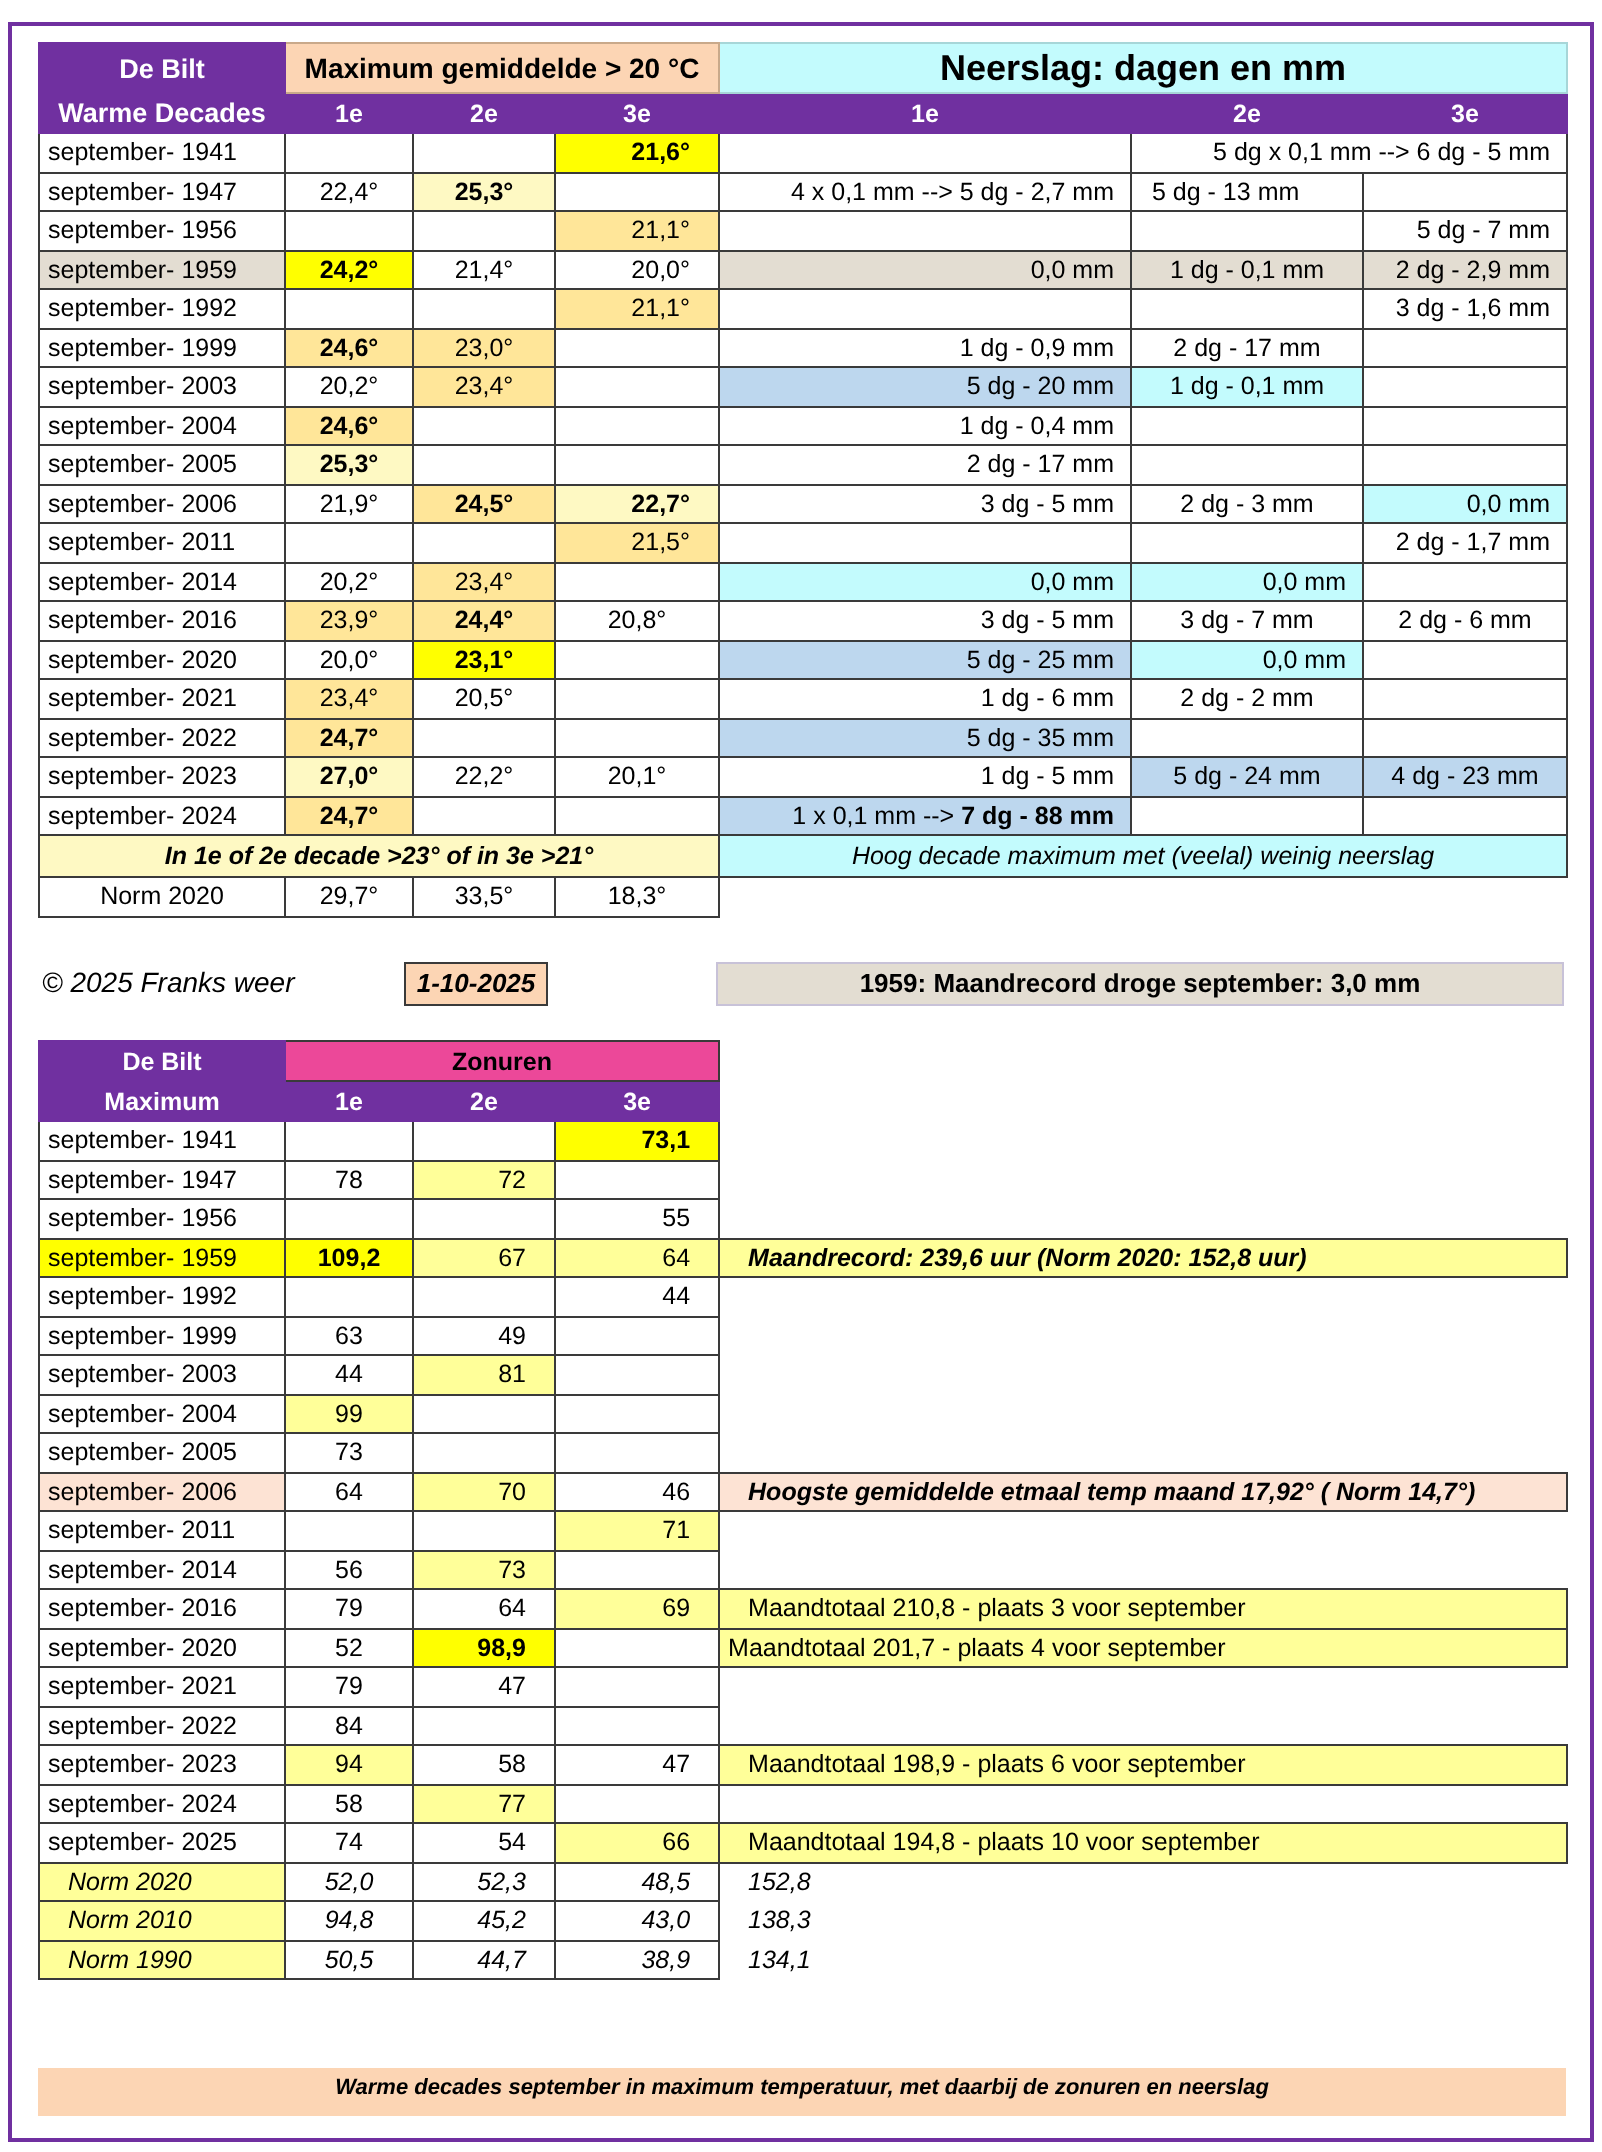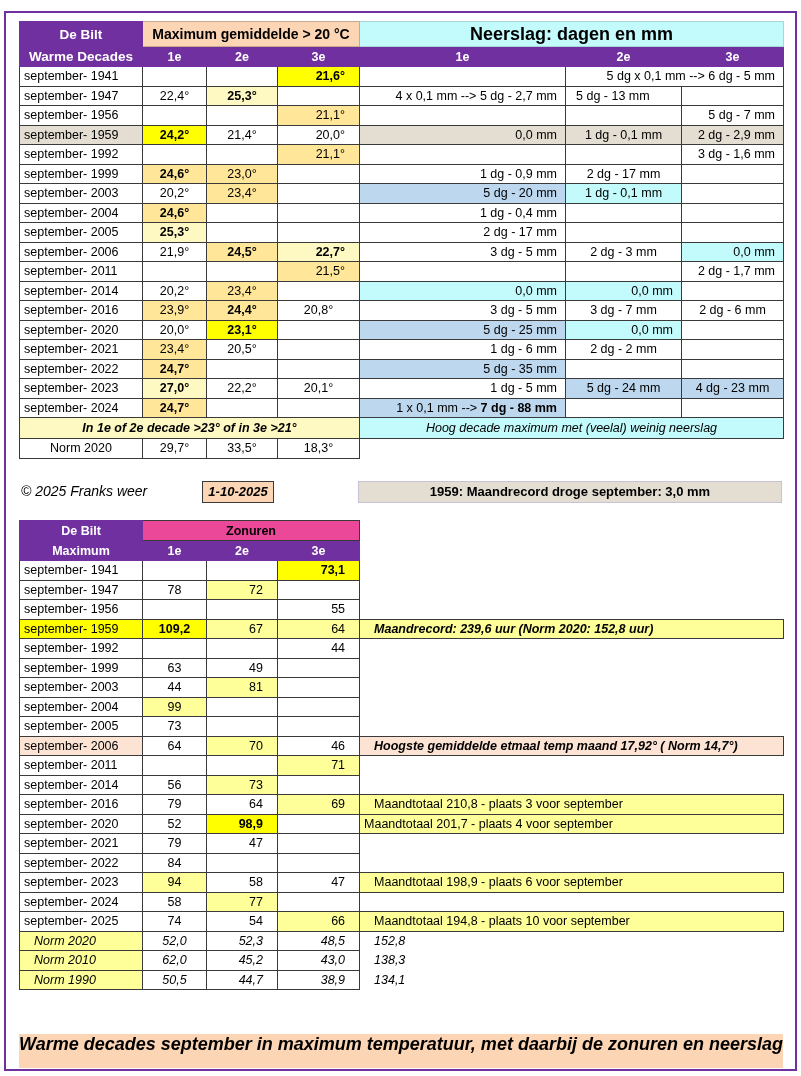--- a/index.html
+++ b/index.html
@@ -416,28 +416,28 @@
   <tbody id="norm-rows">
       <tr>
         <td class="i bg-lyellow" style="padding-left: 14px;">Norm 2020</td>
         <td class="i c">52,0</td>
         <td class="i r">52,3</td>
         <td class="i r">48,5</td>
         <td class="i lbl" style="border-top: none; border-right: none; border-bottom: none; border-left: 1px solid rgb(58, 58, 58); border-image: initial; padding-left: 14px;">152,8</td>
       </tr>
       <tr>
         <td class="i bg-lyellow" style="padding-left: 14px;">Norm 2010</td>
-        <td class="i c">62,0</td>
+        <td class="i c">94,8</td>
         <td class="i r">45,2</td>
         <td class="i r">43,0</td>
         <td class="i lbl" style="border-top: none; border-right: none; border-bottom: none; border-left: 1px solid rgb(58, 58, 58); border-image: initial; padding-left: 14px;">138,3</td>
       </tr>
       <tr>
         <td class="i bg-lyellow" style="padding-left: 14px;">Norm 1990</td>
         <td class="i c">50,5</td>
         <td class="i r">44,7</td>
         <td class="i r">38,9</td>
         <td class="i lbl" style="border-top: none; border-right: none; border-bottom: none; border-left: 1px solid rgb(58, 58, 58); border-image: initial; padding-left: 14px;">134,1</td>
       </tr>
     </tbody>
 </table>
 
-<div class="note b i" style="left:19px; top:1034px; width:764px; height:34px; background:#fcd5b4; text-align:center; line-height:21px; font-size:18px;">Warme decades september in maximum temperatuur, met daarbij de zonuren en neerslag</div>
+<div class="note b i" style="left:19px; top:1034px; width:764px; height:24px; background:#fcd5b4; text-align:center; line-height:21px; font-size:11px;">Warme decades september in maximum temperatuur, met daarbij de zonuren en neerslag</div>
 
 </body></html>

